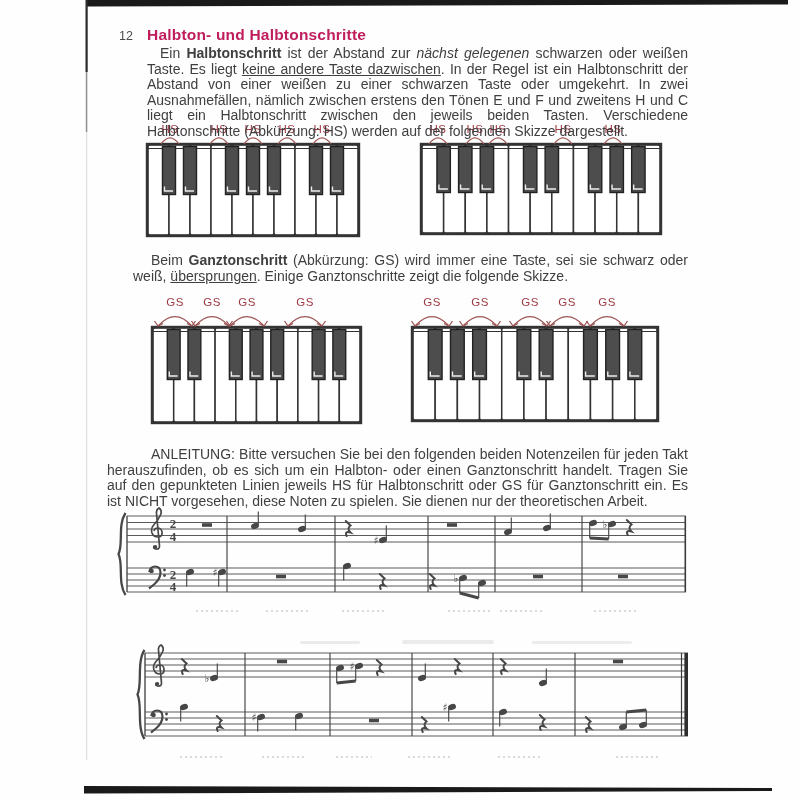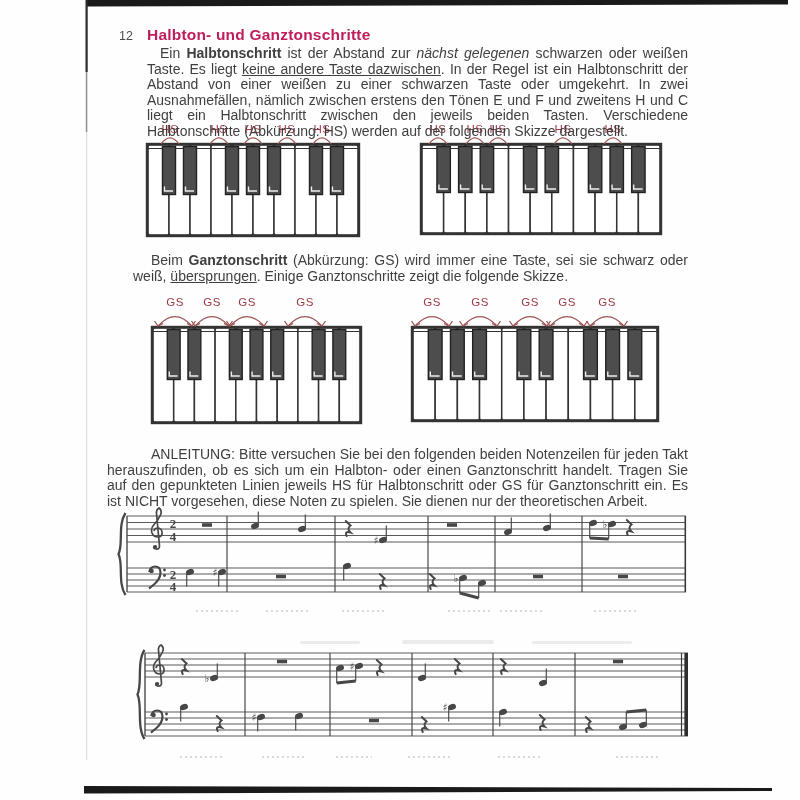--- a/index.html
+++ b/index.html
@@ -371,17 +371,17 @@
           <line x1="180" y1="757" x2="222" y2="757" stroke-width="1.1" stroke="#b5b5b5" stroke-dasharray="2 3"></line>
           <line x1="262" y1="757" x2="304" y2="757" stroke-width="1.1" stroke="#b5b5b5" stroke-dasharray="2 3"></line>
           <line x1="336" y1="757" x2="372" y2="757" stroke-width="1.1" stroke="#b5b5b5" stroke-dasharray="2 3"></line>
           <line x1="408" y1="757" x2="452" y2="757" stroke-width="1.1" stroke="#b5b5b5" stroke-dasharray="2 3"></line>
           <line x1="498" y1="757" x2="540" y2="757" stroke-width="1.1" stroke="#b5b5b5" stroke-dasharray="2 3"></line>
           <line x1="616" y1="757" x2="660" y2="757" stroke-width="1.1" stroke="#b5b5b5" stroke-dasharray="2 3"></line>
         </g>
       </g>
     </svg>
   <div class="pagenum">12</div>
-  <div class="heading" id="heading" style="color: rgb(191, 29, 92);">Halbton- und Ganztonschritte</div>
+  <div class="heading" id="heading" style="color: rgb(191, 29, 92);">Halbton- und Halbtonschritte</div>
   <div class="para p1"><span>Ein </span><span class="b">Halbtonschritt</span><span> ist der Abstand zur </span><span class="i">nächst gelegenen</span><span> schwarzen oder weißen Taste. Es liegt </span><span class="u">keine andere Taste dazwischen</span><span>. In der Regel ist ein Halbtonschritt der Abstand von einer weißen zu einer schwarzen Taste oder umgekehrt. In zwei Ausnahmefällen, nämlich zwischen erstens den Tönen E und F und zweitens H und C liegt ein Halbtonschritt zwischen den jeweils beiden Tasten. Verschiedene Halbtonschritte (Abkürzung: HS) werden auf der folgenden Skizze dargestellt.</span></div>
   <div class="para p3"><span>ANLEITUNG: Bitte versuchen Sie bei den folgenden beiden Notenzeilen für jeden Takt herauszufinden, ob es sich um ein Halbton- oder einen Ganztonschritt handelt. Tragen Sie auf den gepunkteten Linien jeweils HS für Halbtonschritt oder GS für Ganztonschritt ein. Es ist NICHT vorgesehen, diese Noten zu spielen. Sie dienen nur der theoretischen Arbeit.</span></div>
   <div class="para p2"><span>Beim </span><span class="b">Ganztonschritt</span><span> (Abkürzung: GS) wird immer eine Taste, sei sie schwarz oder weiß, </span><span class="u">übersprungen</span><span>. Einige Ganztonschritte zeigt die folgende Skizze.</span></div>
 </div>
 
 </body></html>

